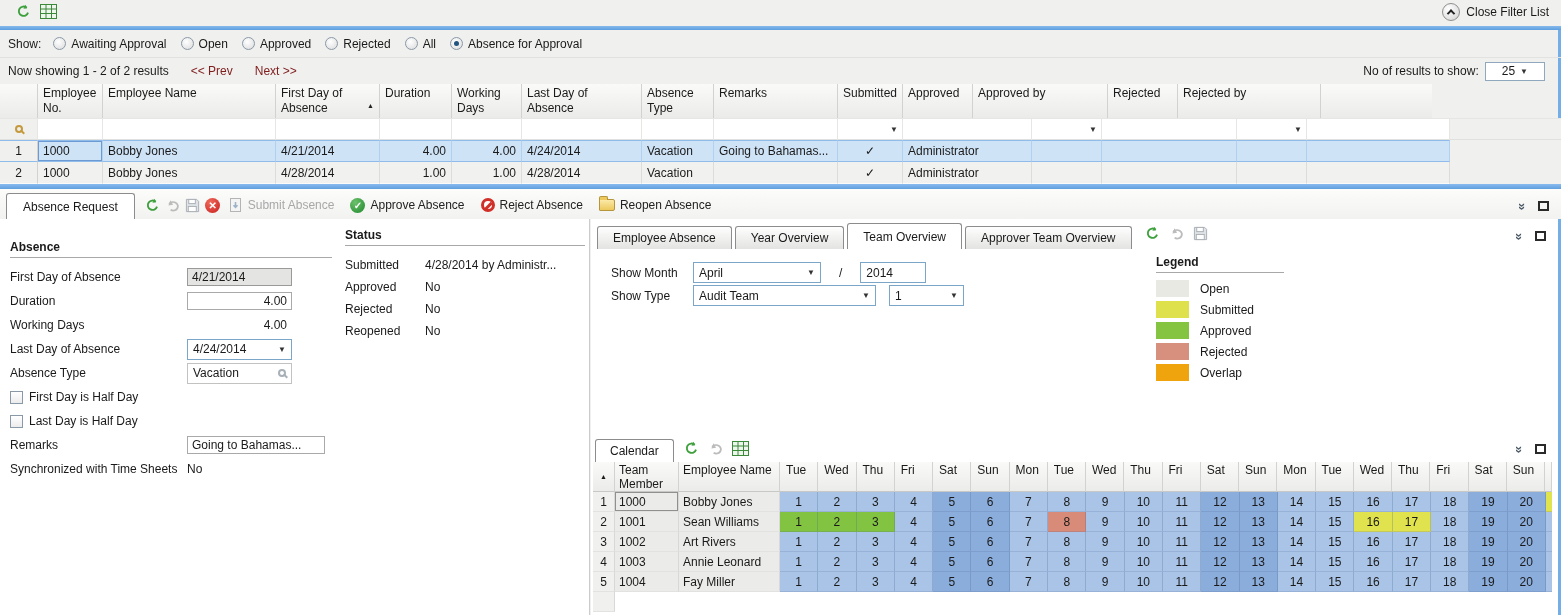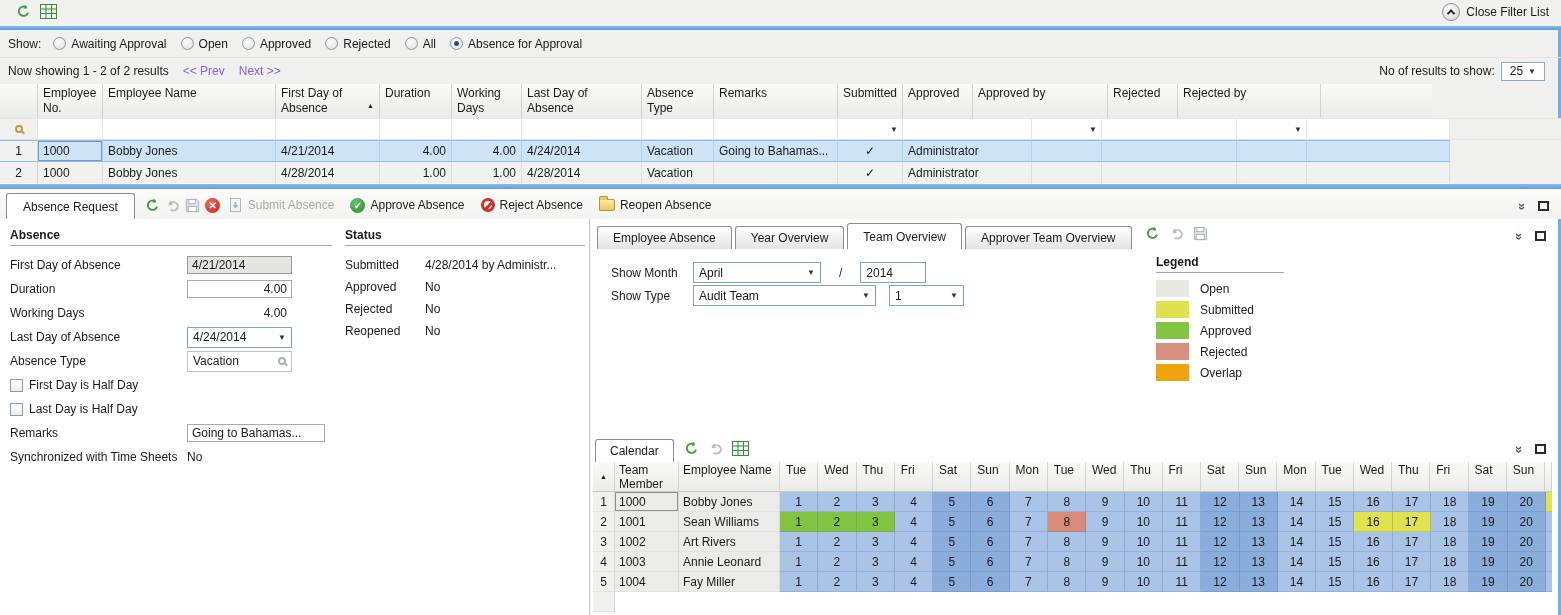--- a/index.html
+++ b/index.html
@@ -20,23 +20,23 @@
   .chev-up { width:6px; height:6px; border:solid #222; border-width:0 2px 2px 0; transform:rotate(-135deg) translate(-1px,-1px); }
 
   
   .filter-bar { position:absolute; left:0; top:30px; width:1561px; height:27px; display:flex; align-items:center; padding-left:8px; gap:12px; }
   .radio-opt { display:inline-flex; align-items:center; gap:5px; }
   .radio { width:13px; height:13px; border-radius:50%; border:1px solid #8a99a8; background:radial-gradient(circle at 40% 35%, #fff, #dadada); position:relative; display:inline-block; }
   .radio.sel::after { content:""; position:absolute; left:3px; top:3px; width:5px; height:5px; border-radius:50%; background:#21537f; }
 
   
   .results-bar { position:absolute; left:0; top:57px; width:1561px; height:27px; border-top:1px solid #e2e2e0; display:flex; align-items:center; padding:0 8px; }
-  .pager-link { color:#8b5cf6; margin-left:14px; }
+  .pager-link { color:#7f1d1d; margin-left:22px; }
   .results-right { margin-left:auto; display:flex; align-items:center; gap:6px; padding-right:8px; }
-  .page-size { border:1px solid #8fa8bd; background:#fff; min-width:38px; height:19px; display:inline-flex; align-items:center; justify-content:space-between; padding:0 8px; gap:5px; }
+  .page-size { border:1px solid #8fa8bd; background:#fff; min-width:38px; height:19px; display:inline-flex; align-items:center; justify-content:space-between; padding:0 16px; gap:5px; }
   .dd-arrow { font-size:8px; color:#333; }
 
   
   #requests-grid { position:absolute; left:0; top:84px; width:1561px; }
   .grow { display:flex; width:1561px; }
   .gc { border-right:1px solid #dadad8; padding:1px 5px; overflow:hidden; white-space:nowrap; }
   .ghead .gc { background:linear-gradient(#fafaf8,#ebebe9); border-right:1px solid #d2d2d0; height:34px; white-space:normal; line-height:15px; padding-top:2px; position:relative; }
   .gfilter .gc { background:#fff; height:22px; border-right:1px solid #e6e6e4; border-top:1px solid #e6e6e4; border-bottom:1px solid #e0e0de; position:relative; }
   .gfilter .gc.rownum, .gdata .gc.rownum { background:#f0f0ee; text-align:center; }
   .gdata .gc { height:22px; display:flex; align-items:center; }
@@ -69,21 +69,21 @@
   .folder-icon { width:16px; height:12px; background:linear-gradient(#fbe9a8,#edc95c); border:1px solid #b5963c; border-radius:1px 2px 2px 1px; position:relative; }
   .folder-icon::before { content:""; position:absolute; left:-1px; top:-4px; width:7px; height:3px; background:#edc95c; border:1px solid #b5963c; border-bottom:none; border-radius:2px 2px 0 0; }
   .pane-ctrls { margin-left:auto; display:flex; align-items:center; gap:12px; padding-right:12px; height:26px; }
   .dbl-chev { display:inline-block; transform:rotate(90deg); color:#4a5866; font-size:13px; font-weight:bold; }
   .max-box { width:11px; height:10px; border:2px solid #2a2a2a; display:inline-block; }
 
   
   .left-pane { position:absolute; left:0; top:219px; width:590px; height:396px; background:#fff; border-right:1px solid #cccccb; padding:8px 0 0 10px; }
   .sec-title { font-weight:bold; padding-bottom:3px; }
   .sec-rule { border-bottom:1px solid #a8a8a8; margin-bottom:8px; }
-  .absence-col { position:absolute; left:10px; top:9px; width:322px; }
+  .absence-col { position:absolute; left:10px; top:21px; width:322px; }
   .status-col { position:absolute; left:345px; top:9px; width:240px; }
   .frow { display:flex; align-items:center; height:22px; }
   .flabel { width:177px; flex:none; }
   .fctl { width:105px; height:18px; border:1px solid #a9a9a8; background:#fff; display:flex; align-items:center; padding:0 4px; }
   .fctl.ro { background:#e4e4e2; border-color:#9a9a98; }
   .fctl.num { justify-content:flex-end; }
   .fctl.combo { justify-content:space-between; }
   .fval-num { width:105px; text-align:right; padding-right:5px; }
   .fctl.wide { width:138px; }
   .checkbox { width:13px; height:13px; border:1px solid #8a99a8; background:linear-gradient(#fff,#ececec); display:inline-block; margin-right:6px; flex:none; }

